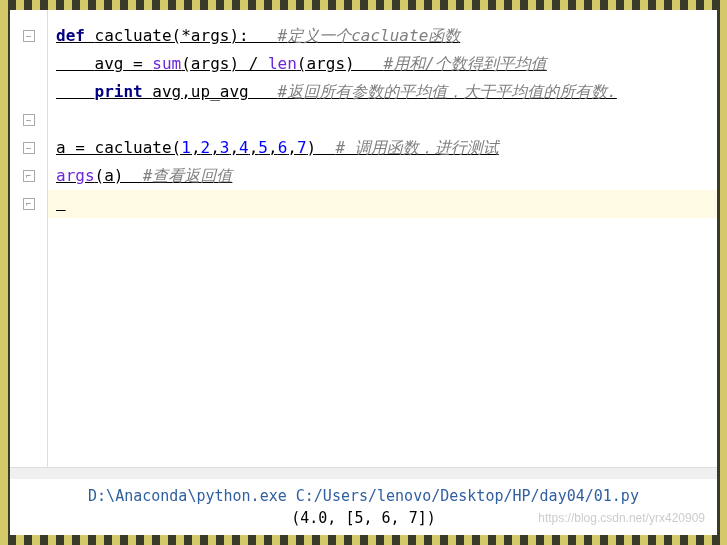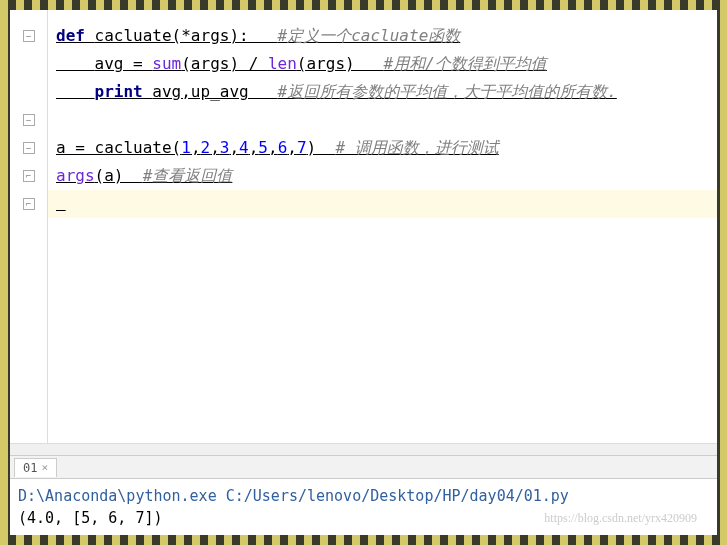--- a/index.html
+++ b/index.html
@@ -92,34 +92,35 @@
       display: flex;
       align-items: center;
       gap: 4px;
     }
     .tab-close {
       color: #999;
       font-size: 11px;
     }
     .console-area {
       background: #fff;
-      padding: 6px 8px;
+      padding: 6px 0;
       font-size: 15px;
       line-height: 22px;
       position: relative;
+      text-align: center;
     }
     .console-path { color: #3060a0; }
     .console-out { color: #000; }
     .watermark {
       position: absolute;
-      right: 20px;
+      right: 12px;
       bottom: 6px;
       font-size: 12px;
       color: #ccc;
-      font-family: Liberation Serif, serif;
+      font-family: Liberation Sans, sans-serif;
     }
     .scrollbar-h {
       height: 12px;
       background: #f0f0f0;
       border-top: 1px solid #ddd;
     }
   </style>
 </head>
 <body>
 
@@ -151,24 +152,18 @@
         <div class="code-line"><span class="kw">def </span><span class="fn">cacluate(*args):   </span><span class="comment">#定义一个cacluate函数</span></div>
         <div class="code-line">    <span class="fn">avg = </span><span class="builtin">sum</span><span class="fn">(args) / </span><span class="builtin">len</span><span class="fn">(args)   </span><span class="comment">#用和/个数得到平均值</span></div>
         <div class="code-line">    <span class="kw">print </span><span class="fn">avg,up_avg   </span><span class="comment">#返回所有参数的平均值，大于平均值的所有数.</span></div>
         <div class="code-line"></div>
         <div class="code-line"><span class="fn">a = cacluate(</span><span class="num">1</span><span class="op">,</span><span class="num">2</span><span class="op">,</span><span class="num">3</span><span class="op">,</span><span class="num">4</span><span class="op">,</span><span class="num">5</span><span class="op">,</span><span class="num">6</span><span class="op">,</span><span class="num">7</span><span class="fn">)  </span><span class="comment"># 调用函数，进行测试</span></div>
         <div class="code-line"><span class="builtin">args</span><span class="fn">(a)  </span><span class="comment">#查看返回值</span></div>
         <div class="code-line highlight-line">&nbsp;</div>
       </div>
   </div>
   <div class="scrollbar-h"></div>
-  <div class="tab-bar">
-    <div class="tab">
-      <span>01</span>
-      <span class="tab-close">×</span>
-    </div>
-  </div>
   <div class="console-area">
     <div class="console-path">D:\Anaconda\python.exe C:/Users/lenovo/Desktop/HP/day04/01.py</div>
     <div class="console-out">(4.0, [5, 6, 7])</div>
     <div class="watermark">https://blog.csdn.net/yrx420909</div>
   </div>
 </div>
 
 </body></html>

